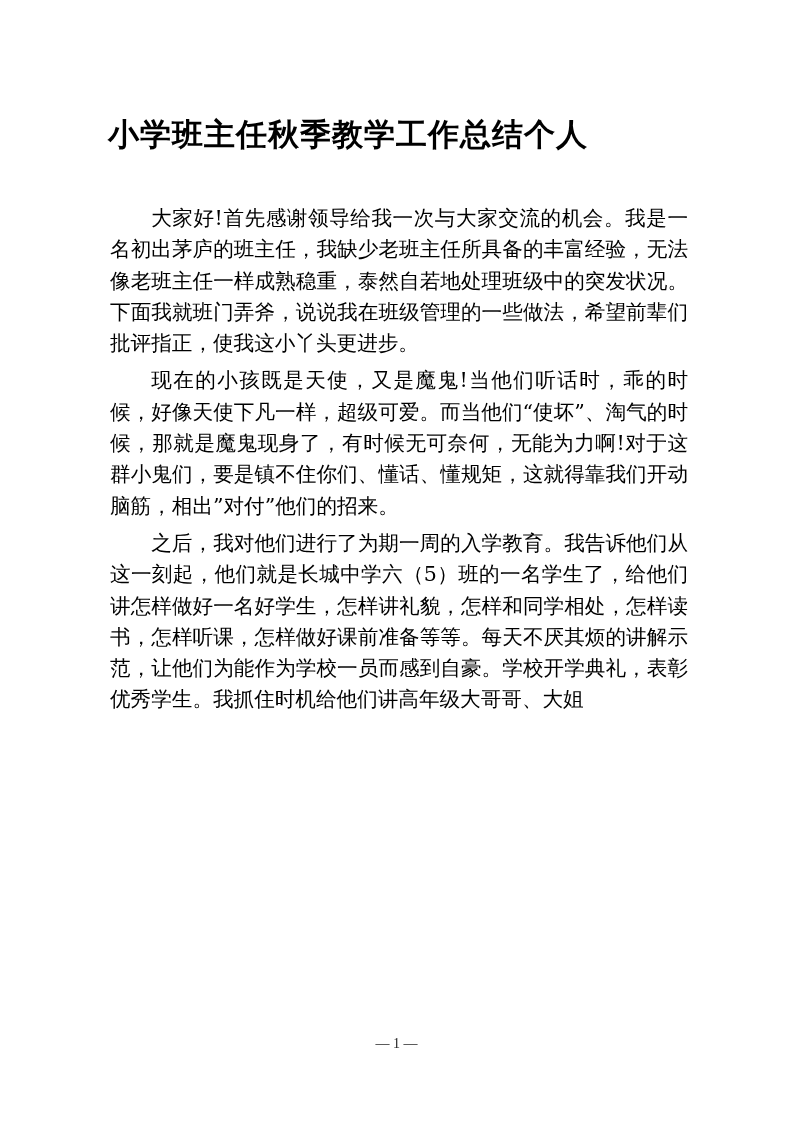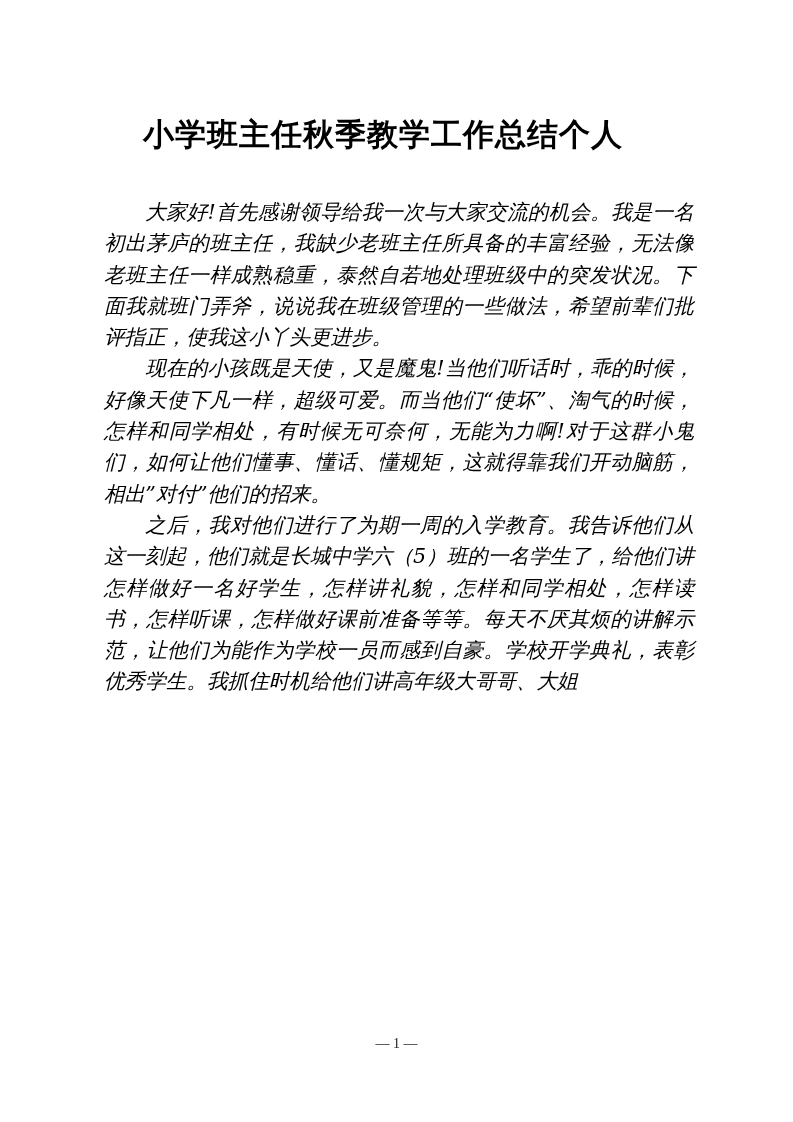--- a/index.html
+++ b/index.html
@@ -1,37 +1,37 @@
 <!DOCTYPE html>
 <html><head>
 <meta charset="utf-8">
 <style>
   html, body { margin: 0; padding: 0; background: #ffffff; }
   body { width: 793px; height: 1122px; position: relative; overflow: hidden; color: #000; }
   .page { position: absolute; left: 0; top: 0; width: 793px; height: 1122px; background: #fff; }
   .title {
     position: absolute; top: 112px; left: 0; width: 696px; text-align: center;
     font-family: "DejaVu Sans", "Liberation Sans", sans-serif; font-weight: bold;
-    font-size: 31px; letter-spacing: 1px; line-height: 44px; padding-left: 35px;
+    font-size: 31px; letter-spacing: 1px; line-height: 44px;
   }
   .body {
     position: absolute; top: 197px; left: 104px; width: 590px;
     font-family: "DejaVu Serif", "Liberation Serif", serif;
     font-size: 20.6px; line-height: 31.3px; text-align: justify;
   }
-  .body p { margin: 0; text-indent: 2em; font-style: italic; }
+  .body p { margin: 6px; text-indent: 2em; }
   .footer {
     position: absolute; top: 1036px; left: 0; width: 793px; text-align: center;
     font-family: "Liberation Serif", "DejaVu Serif", serif; font-size: 14px; color: #222;
   }
 </style>
 </head>
 <body>
 
 <div class="page">
   <div class="title">小学班主任秋季教学工作总结个人</div>
   <div class="body">
     <p>大家好!首先感谢领导给我一次与大家交流的机会。我是一名初出茅庐的班主任，我缺少老班主任所具备的丰富经验，无法像老班主任一样成熟稳重，泰然自若地处理班级中的突发状况。下面我就班门弄斧，说说我在班级管理的一些做法，希望前辈们批评指正，使我这小丫头更进步。</p>
-    <p>现在的小孩既是天使，又是魔鬼!当他们听话时，乖的时候，好像天使下凡一样，超级可爱。而当他们“使坏”、淘气的时候，怎样和同学相处，有时候无可奈何，无能为力啊!对于这群小鬼们，如何让他们懂事、懂话、懂规矩，这就得靠我们开动脑筋，相出”对付”他们的招来。</p>
+    <p>现在的小孩既是天使，又是魔鬼!当他们听话时，乖的时候，好像天使下凡一样，超级可爱。而当他们“使坏”、淘气的时候，那就是魔鬼现身了，有时候无可奈何，无能为力啊!对于这群小鬼们，要是镇不住你们、懂话、懂规矩，这就得靠我们开动脑筋，相出”对付”他们的招来。</p>
     <p>之后，我对他们进行了为期一周的入学教育。我告诉他们从这一刻起，他们就是长城中学六（5）班的一名学生了，给他们讲怎样做好一名好学生，怎样讲礼貌，怎样和同学相处，怎样读书，怎样听课，怎样做好课前准备等等。每天不厌其烦的讲解示范，让他们为能作为学校一员而感到自豪。学校开学典礼，表彰优秀学生。我抓住时机给他们讲高年级大哥哥、大姐</p>
   </div>
   <div class="footer">— 1 —</div>
 </div>
 
 </body></html>

